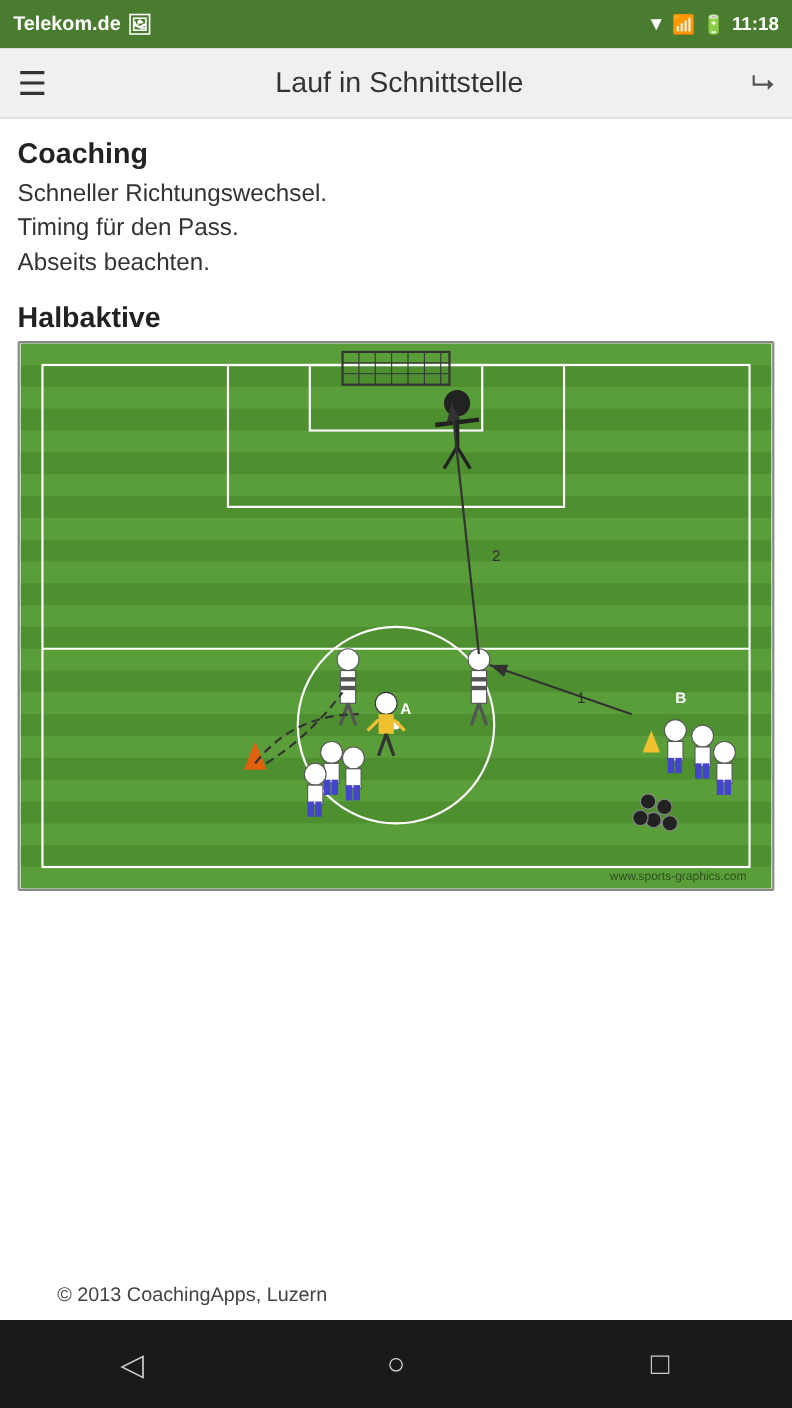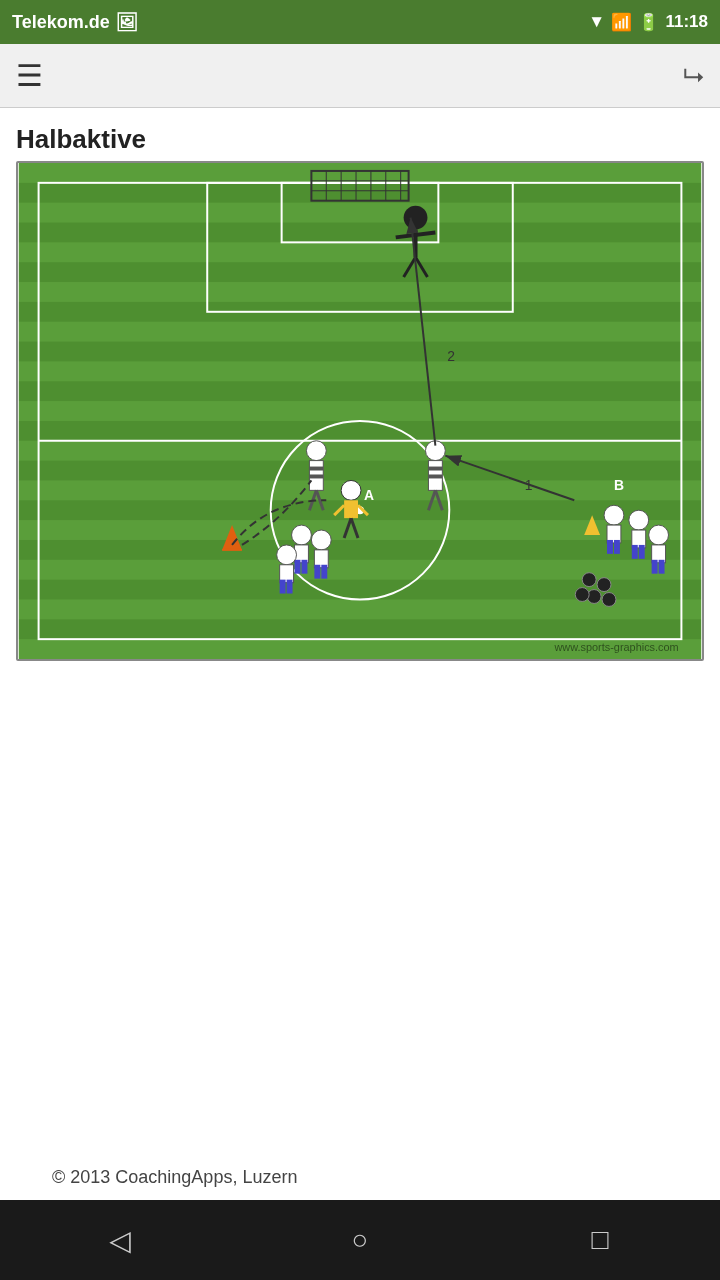--- a/index.html
+++ b/index.html
@@ -11,21 +11,21 @@
       background: #4a7c2f;
       color: white;
       display: flex;
       align-items: center;
       justify-content: space-between;
       padding: 0 12px;
       height: 44px;
       font-size: 18px;
       font-weight: bold;
     }
-    .status-left { display: flex; align-items: center; gap: 6px; }
+    .status-left { display: flex; align-items: flex-start; gap: 6px; }
     .status-right { display: flex; align-items: center; gap: 6px; font-size: 17px; }
 
     
     #app-bar {
       background: #f0f0f0;
       display: flex;
       align-items: center;
       justify-content: space-between;
       padding: 0 16px;
       height: 64px;
@@ -110,26 +110,29 @@
   <div class="status-right">
     <span>▼</span>
     <span>📶</span>
     <span>🔋</span>
     <span>11:18</span>
   </div>
 </div>
 
 <div id="app-bar">
   <span class="hamburger-icon">☰</span>
+  <span class="title">Lauf in Schnittstelle</span>
   <span class="share-icon">⮡</span>
 </div>
 
 <div id="content">
 
   <div>
+    <div class="section-title">Coaching</div>
+    <div class="section-text">Schneller Richtungswechsel.<br>Timing für den Pass.<br>Abseits beachten.</div>
   </div>
 
   <div>
     <div class="section-title">Halbaktive</div>
   </div>
 
   <div id="field-container">
     <svg class="field-svg" viewBox="0 0 688 500" xmlns="http://www.w3.org/2000/svg">
 
       <defs>

